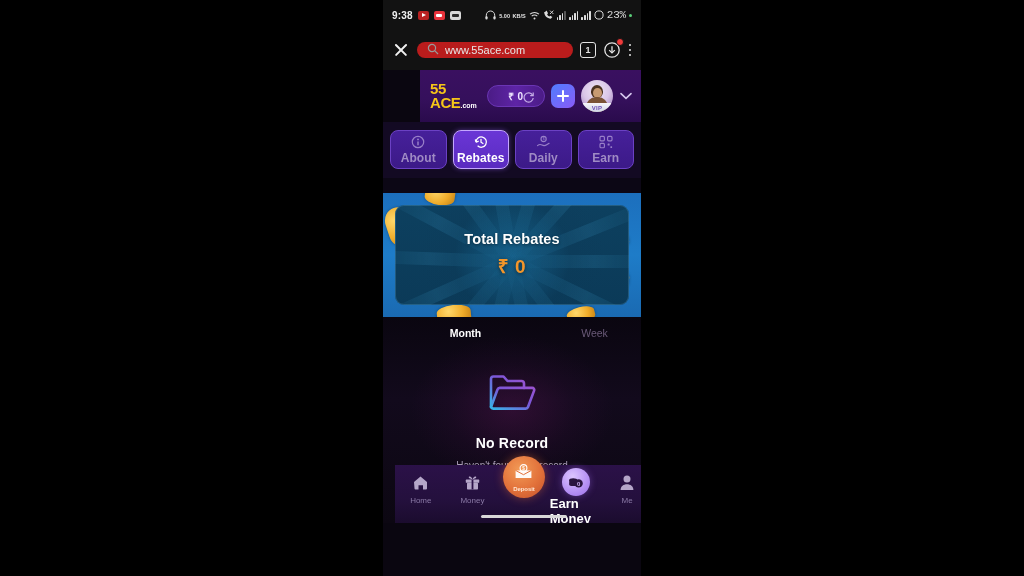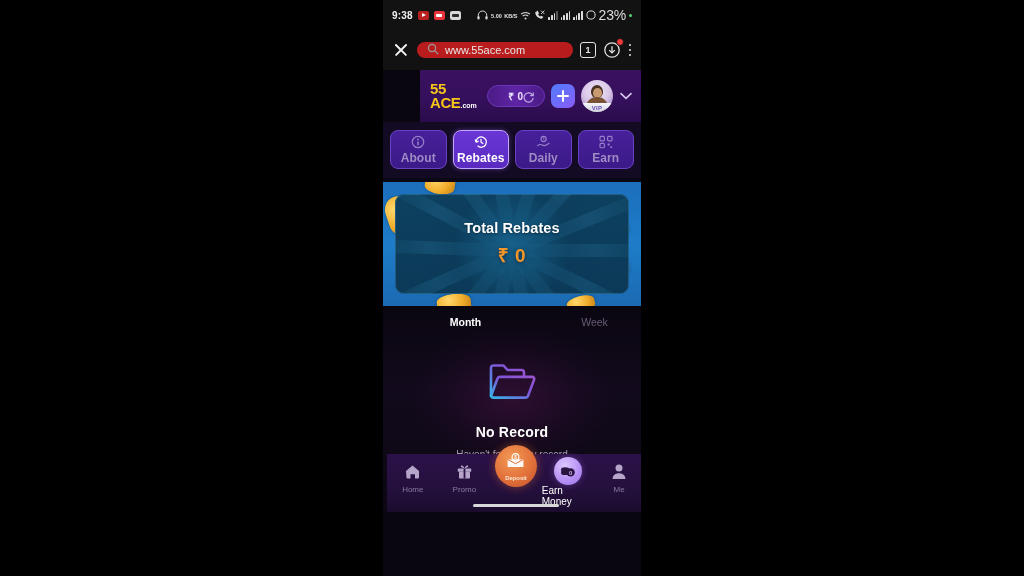--- a/index.html
+++ b/index.html
@@ -57,21 +57,21 @@
   .sb-right {
     margin-left: auto;
     display: flex; align-items: center; gap: 3px;
     font-size: 9px; color: #dcdcdc;
   }
   .sb-right svg { display: block; }
   .sb-speed {
     font-size: 5.5px; line-height: 5.5px; text-align: center;
     font-weight: 700; color: #e4e4e4;
   }
-  .sb-batt { font-size: 14px; font-weight: 500; letter-spacing: -.2px; }
+  .sb-batt { font-size: 11px; font-weight: 500; letter-spacing: -.2px; font-family: Liberation Mono, monospace; }
   .sb-dot { width: 3px; height: 3px; border-radius: 50%; background: #5bd17a; }
   .bars { display: flex; align-items: flex-end; gap: 1px; height: 9px; }
   .bars i { width: 1.6px; background: #dcdcdc; display: block; border-radius: .5px; }
 
   
   .urlbar {
     height: 40px; background: #121212;
     display: flex; align-items: center; gap: 7px;
     padding: 0 9px;
   }
@@ -211,21 +211,21 @@
     background: linear-gradient(180deg, #6a36d6 0%, #5a2bc0 100%);
     border: 1px solid #c4a6ff;
     box-shadow: 0 0 5px rgba(150,100,255,.45);
   }
   .tab.active .tab-label { color: #ffffff; font-weight: 700; }
   .tab.active .tab-ic { opacity: 1; }
 
   
   .banner-wrap {
     background: #0c0715;
-    padding: 4px 0 0 0;
+    padding: 15px 0 0 0;
   }
   .banner {
     position: relative;
     height: 124px;
     margin: 0;
     background: linear-gradient(180deg, #1c6fbd 0%, #1e7cc8 50%, #1a6ab2 100%);
     overflow: hidden;
   }
   .banner-inner {
     position: absolute;
@@ -301,38 +301,38 @@
     font-size: 14px; font-weight: 700; color: #ffffff;
     letter-spacing: .2px;
   }
   .empty-sub {
     margin-top: 9px;
     font-size: 10px; color: #a79bb3; font-weight: 400;
   }
 
   
   .bottomnav {
-    position: absolute; left: 4px; bottom: 0;
+    position: absolute; left: 12px; bottom: 0;
     width: 100%; height: 58px;
     background: linear-gradient(180deg, #2b1148 0%, #24103d 60%, #1b0c2e 100%);
     display: flex; align-items: flex-start;
     padding-top: 7px;
   }
   .nav-item {
     flex: 1 1 0;
     display: flex; flex-direction: column;
     align-items: center; gap: 4px;
     cursor: pointer;
     position: relative;
   }
   .nav-ic { height: 20px; display: flex; align-items: center; justify-content: center; }
   .nav-label {
     font-size: 8px; color: #8b7aa6; font-weight: 500;
   }
-  .nav-item.active .nav-label { color: #ffffff; font-weight: 400; font-size: 10px; }
+  .nav-item.active .nav-label { color: #ffffff; font-weight: 700; font-size: 13px; }
   .deposit-btn {
     position: absolute;
     left: 50%; transform: translateX(-50%);
     top: -16px;
     width: 42px; height: 42px; border-radius: 50%;
     background: radial-gradient(circle at 40% 32%, #f29a56 0%, #e2713a 55%, #c4512a 100%);
     box-shadow: 0 0 10px rgba(230,110,50,.45);
     display: flex; flex-direction: column;
     align-items: center; justify-content: center;
     gap: 1px;
@@ -605,21 +605,21 @@
         <div class="nav-item">
           <span class="nav-ic">
             <svg width="17" height="17" viewBox="0 0 17 17">
               <rect x="1.8" y="5.6" width="13.4" height="3.2" rx=".6" fill="#b5a6c9"></rect>
               <rect x="3" y="8.8" width="11" height="6.6" rx=".7" fill="#b5a6c9"></rect>
               <rect x="7.6" y="5.6" width="1.8" height="9.8" fill="#2b1148"></rect>
               <path d="M8.5 5.2C7.6 3 6.3 1.9 5.2 2.6c-1 .7-.5 2.2 3.3 2.6z" fill="#b5a6c9"></path>
               <path d="M8.5 5.2C9.4 3 10.7 1.9 11.8 2.6c1 .7.5 2.2-3.3 2.6z" fill="#b5a6c9"></path>
             </svg>
           </span>
-          <span class="nav-label">Promo</span>
+          <span class="nav-label">Money</span>
         </div>
 
         <div class="nav-item">
           <div class="deposit-btn">
             <span>
               <svg width="21" height="18" viewBox="0 0 21 18">
                 <circle cx="10.5" cy="5" r="3.4" fill="none" stroke="#fff" stroke-width="1.1"></circle>
                 <text x="10.5" y="6.6" font-size="4.6" fill="#fff" text-anchor="middle" font-family="Liberation Sans" font-weight="bold">$</text>
                 <path d="M2.6 7.4h15.8v7.6H2.6z" fill="#fff" opacity=".95"></path>
                 <path d="M2.6 7.4l7.9 4.3 7.9-4.3" fill="none" stroke="#e2713a" stroke-width="1"></path>

